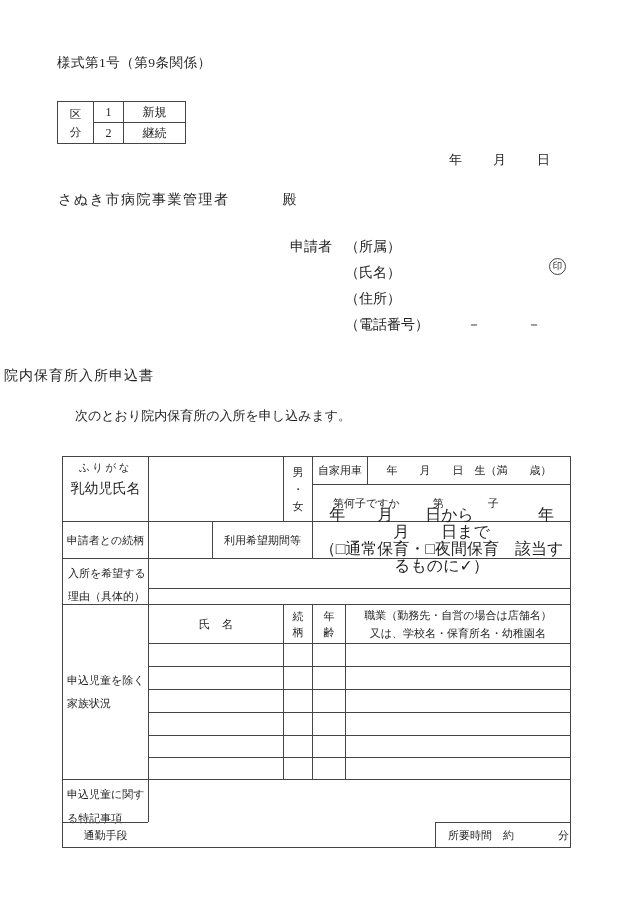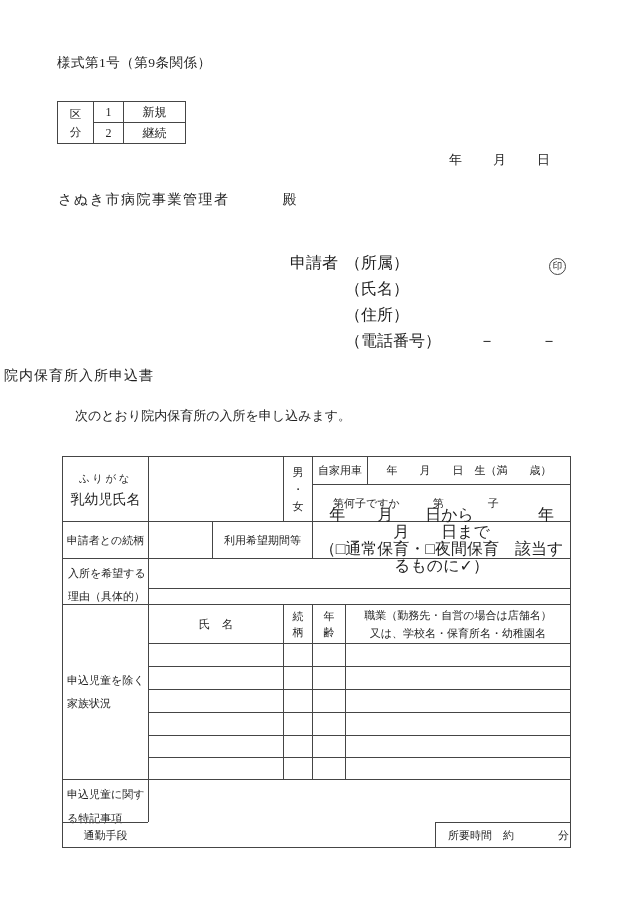--- a/index.html
+++ b/index.html
@@ -28,21 +28,21 @@
     font-size:12px;
   }
   .category-box .cell { display:flex; align-items:center; justify-content:center; }
   .cat-label { grid-column:1/2; grid-row:1/3; font-size:11.5px; line-height:18px; text-align:center; }
 
   .date-line { left:449px; top:151px; width:101px; display:flex; justify-content:space-between; font-size:13px; }
 
   .addressee { left:58px; top:191px; font-size:14px; letter-spacing:1.5px; }
   .addressee .honorific { margin-left:53px; }
 
-  .applicant { left:290px; top:250px; font-size:16px; }
+  .applicant { left:290px; top:234px; font-size:14px; }
   .applicant .row { height:26px; display:flex; align-items:center; }
   .applicant .who { width:55px; }
   .applicant .dash1 { margin-left:38px; }
   .applicant .dash2 { margin-left:46px; }
 
   .seal {
     left:549px; top:258px;
     width:17px; height:17px;
     border:1px solid var(--bc); border-radius:50%;
     font-size:9.5px; line-height:15px; text-align:center;
@@ -58,21 +58,21 @@
     grid-template-columns:86px 64px 71px 29px 33px 22px 68px 135px;
     grid-template-rows:28px 37px 37px 30px 16px 39px 23px 23px 23px 23px 22px 22px 43px 25px;
     border-right:1px solid var(--bc);
     border-bottom:1px solid var(--bc);
     font-size:11px;
   }
   .cell { border-left:1px solid var(--bc); border-top:1px solid var(--bc); }
   .cen  { display:flex; align-items:center; justify-content:center; text-align:center; }
   .lft  { display:flex; align-items:center; }
 
-  .c-child-label   { grid-column:1/2; grid-row:1/3; display:flex; flex-direction:column; align-items:center; justify-content:center; line-height:21px; }
+  .c-child-label   { grid-column:1/2; grid-row:1/3; display:flex; flex-direction:column; align-items:center; justify-content:flex-start; line-height:21px; }
   .c-child-label .furi { font-size:10.5px; letter-spacing:2.5px; }
   .c-child-label .nm   { font-size:14px; }
   .c-child-name    { grid-column:2/4; grid-row:1/3; }
   .c-gender        { grid-column:4/5; grid-row:1/3; line-height:17px; }
   .c-birth-label   { grid-column:5/7; grid-row:1/2; }
   .c-birth-value   { grid-column:7/9; grid-row:1/2; }
   .c-child-order   { grid-column:5/9; grid-row:2/3; padding-left:20px; }
   .c-rel-label     { grid-column:1/2; grid-row:3/4; }
   .c-rel-value     { grid-column:2/3; grid-row:3/4; }
   .c-period-label  { grid-column:3/5; grid-row:3/4; }

